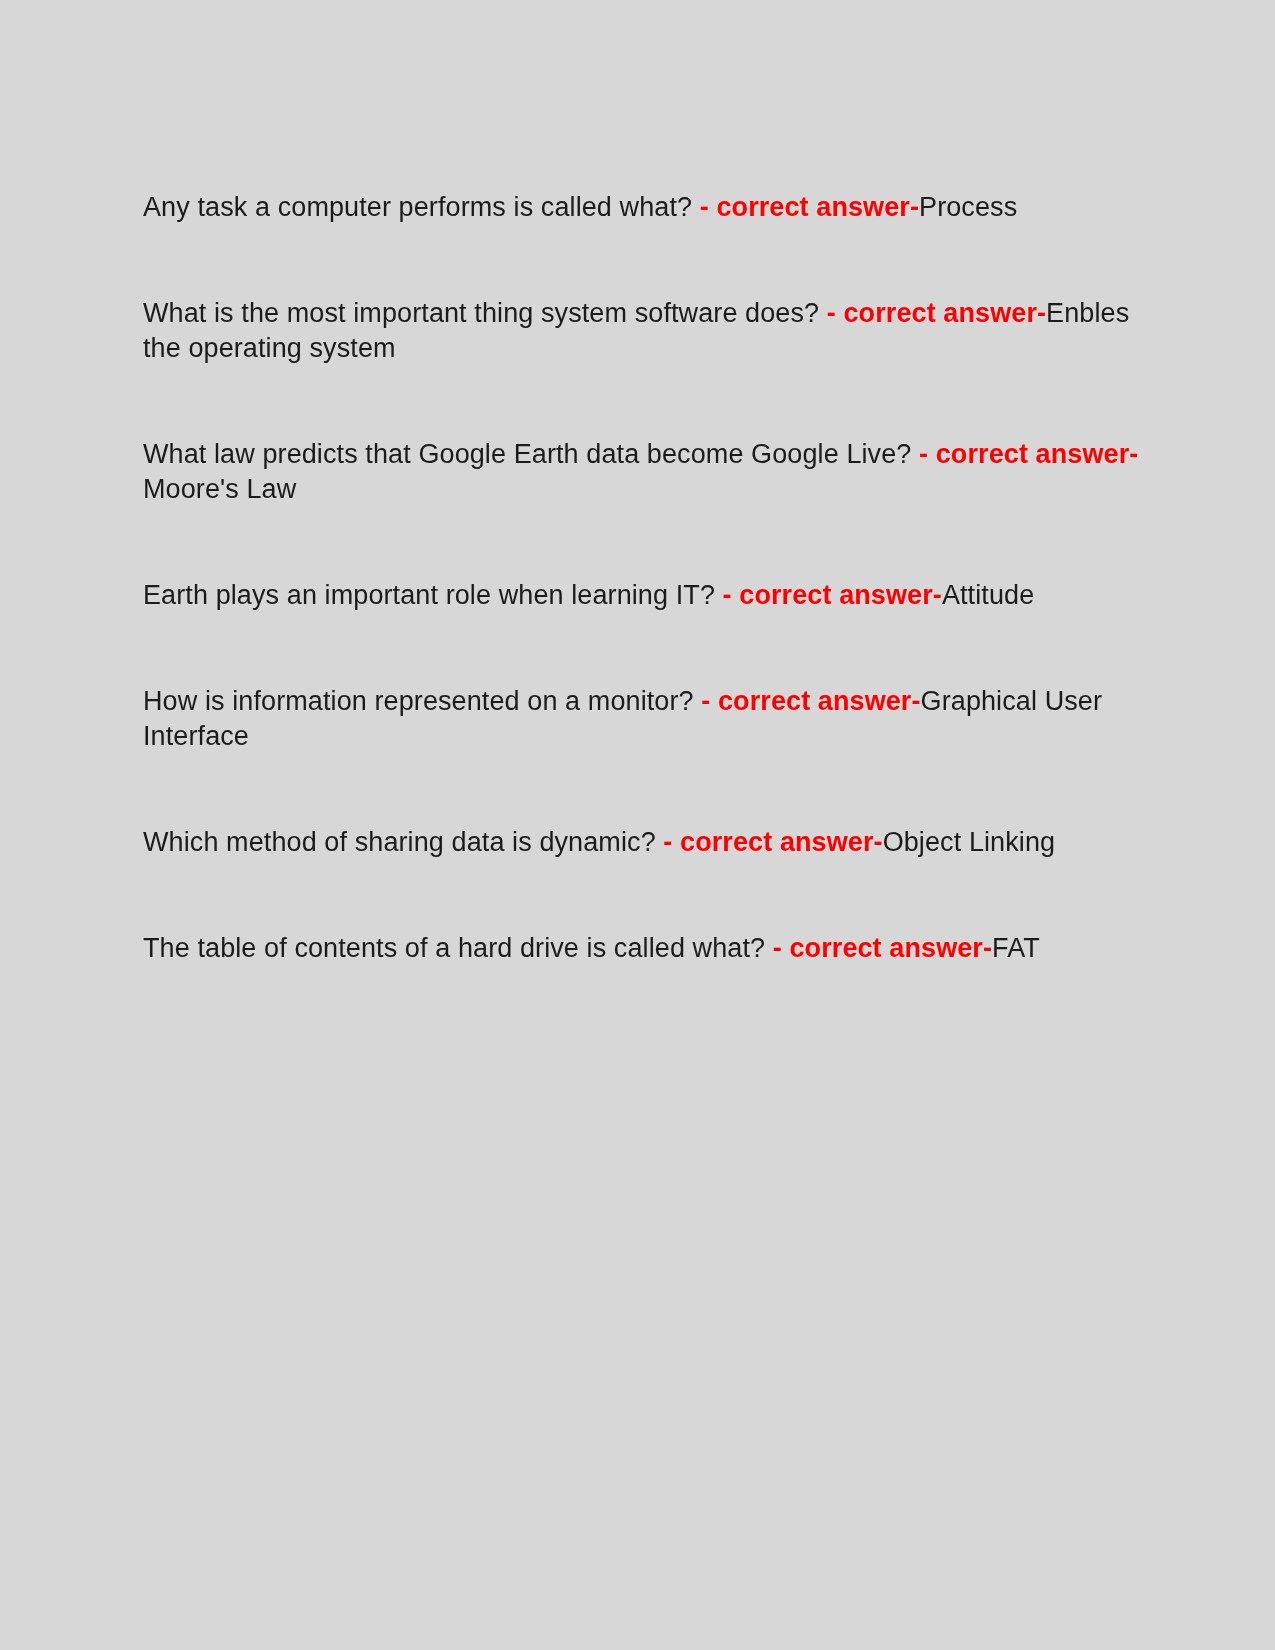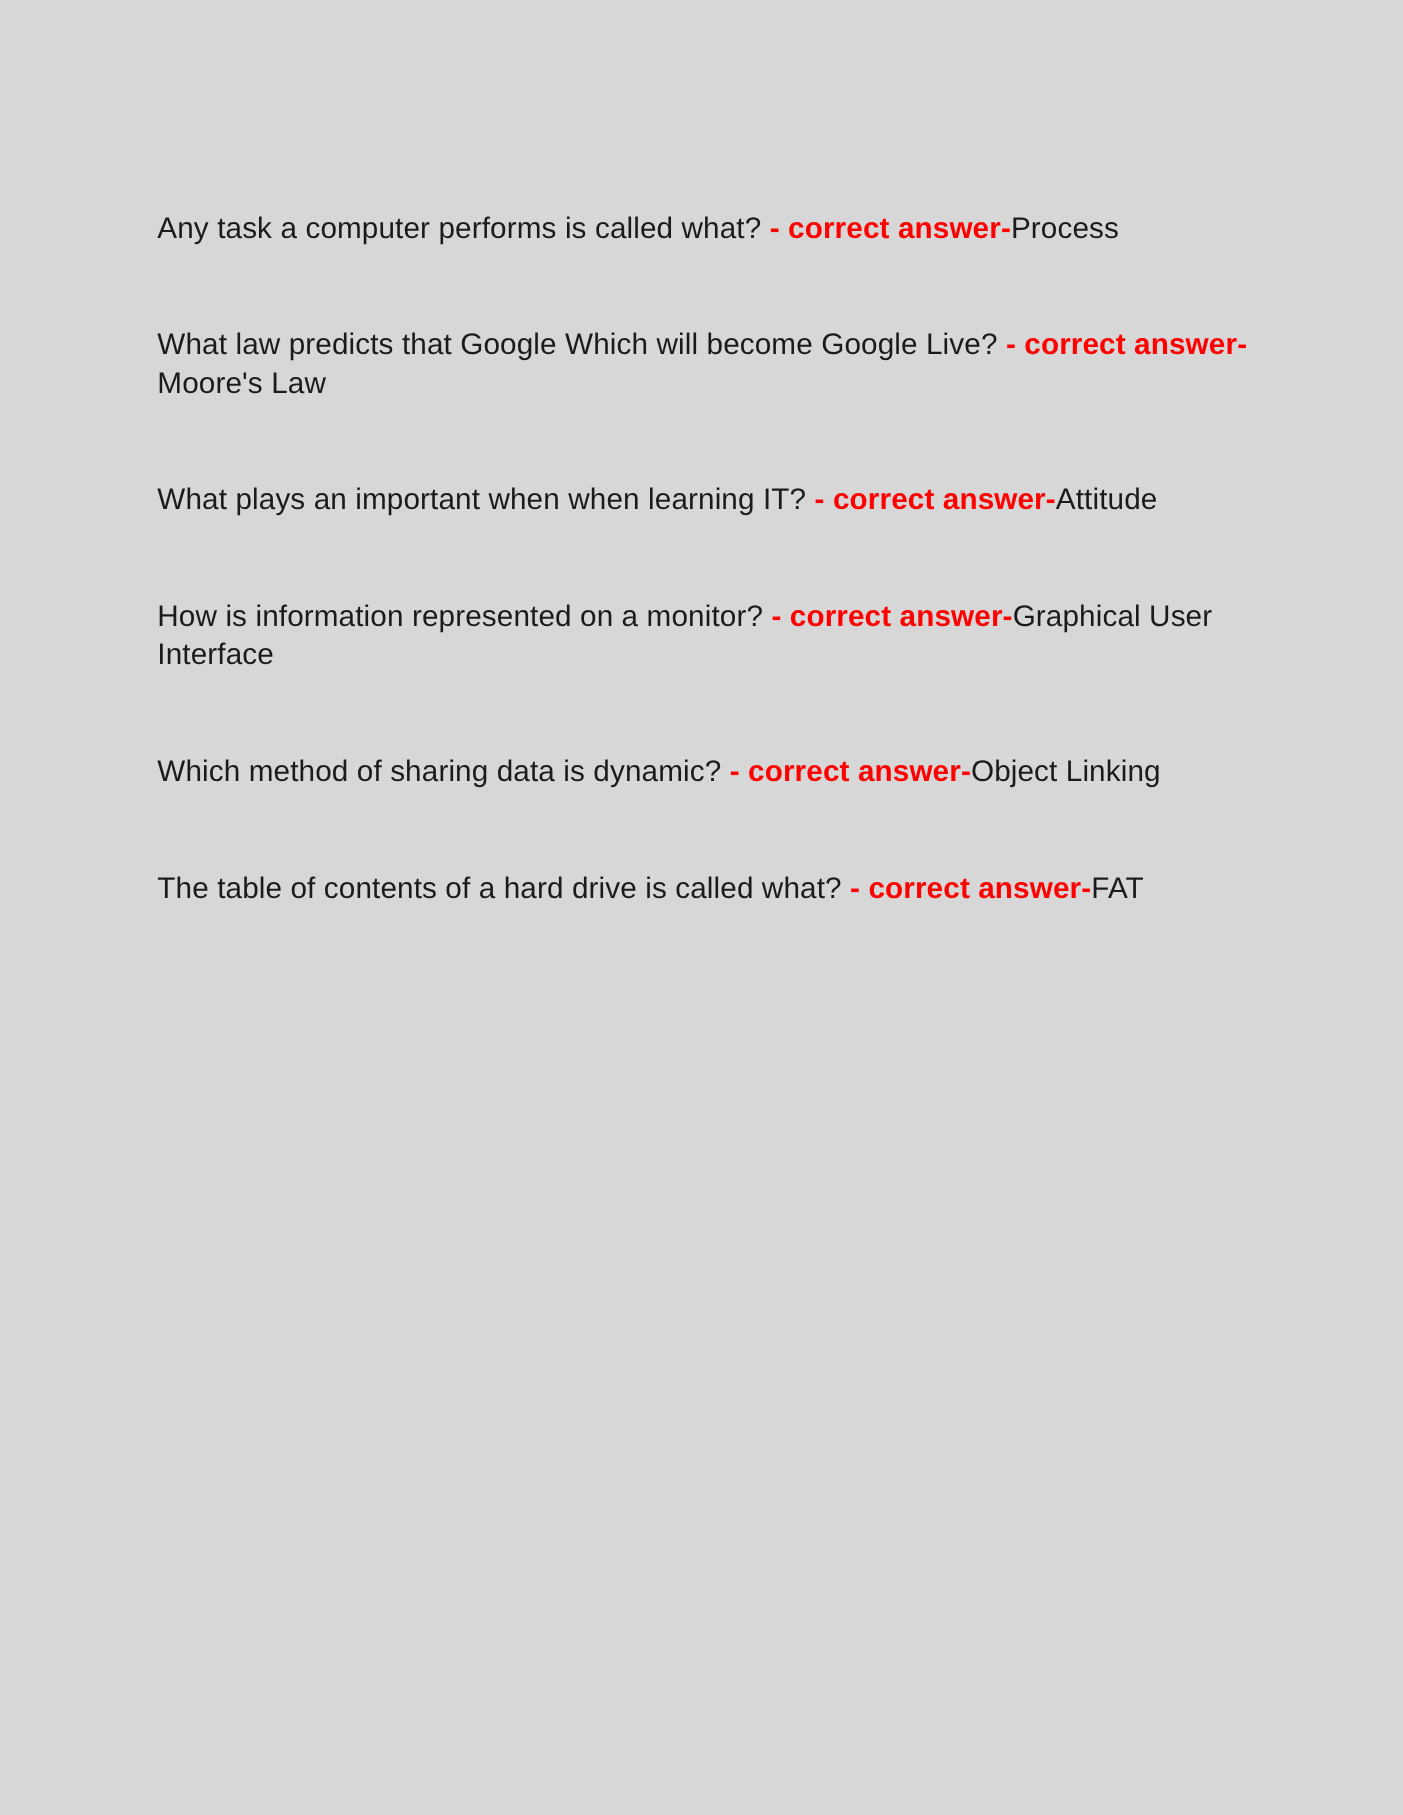--- a/index.html
+++ b/index.html
@@ -31,19 +31,20 @@
     color: #ff0000;
     font-weight: 700;
   }
 </style>
 </head>
 <body>
 
 <div class="page">
   <div id="qa-list">
       <p class="qa"><span>Any task a computer performs is called what? </span><span class="ans-label">- correct answer-</span><span>Process</span></p>
-      <p class="qa"><span>What law predicts that Google Which will become Google Live? </span><span class="ans-label">- correct answer-</span><span>Moore's Law</span></p>
-      <p class="qa"><span>What plays an important when when learning IT? </span><span class="ans-label">- correct answer-</span><span>Attitude</span></p>
+      <p class="qa"><span>What is the most important thing system software does? </span><span class="ans-label">- correct answer-</span><span>Enbles the operating system</span></p>
+      <p class="qa"><span>What law predicts that Google Earth data become Google Live? </span><span class="ans-label">- correct answer-</span><span>Moore's Law</span></p>
+      <p class="qa"><span>Earth plays an important role when learning IT? </span><span class="ans-label">- correct answer-</span><span>Attitude</span></p>
       <p class="qa"><span>How is information represented on a monitor? </span><span class="ans-label">- correct answer-</span><span>Graphical User Interface</span></p>
       <p class="qa"><span>Which method of sharing data is dynamic? </span><span class="ans-label">- correct answer-</span><span>Object Linking</span></p>
       <p class="qa"><span>The table of contents of a hard drive is called what? </span><span class="ans-label">- correct answer-</span><span>FAT</span></p>
     </div>
 </div>
 
 </body></html>

